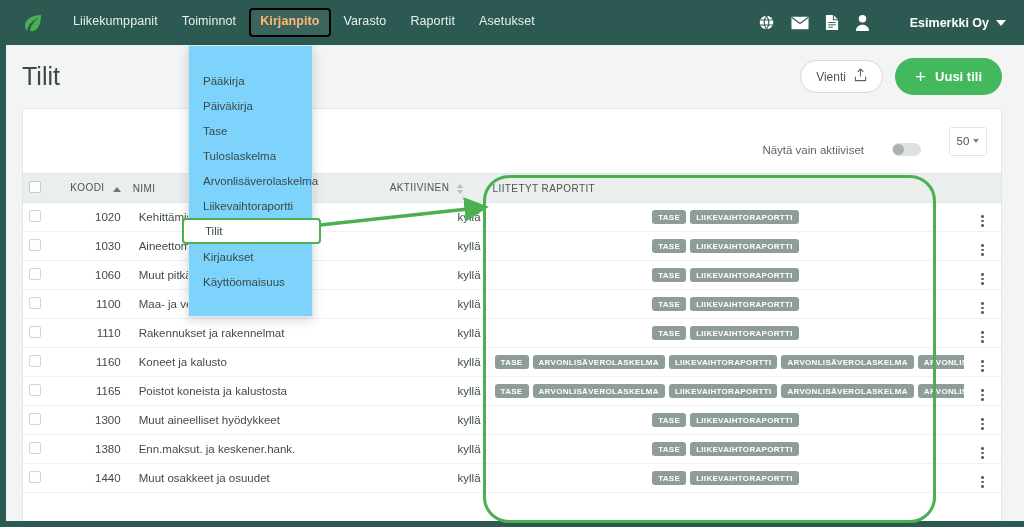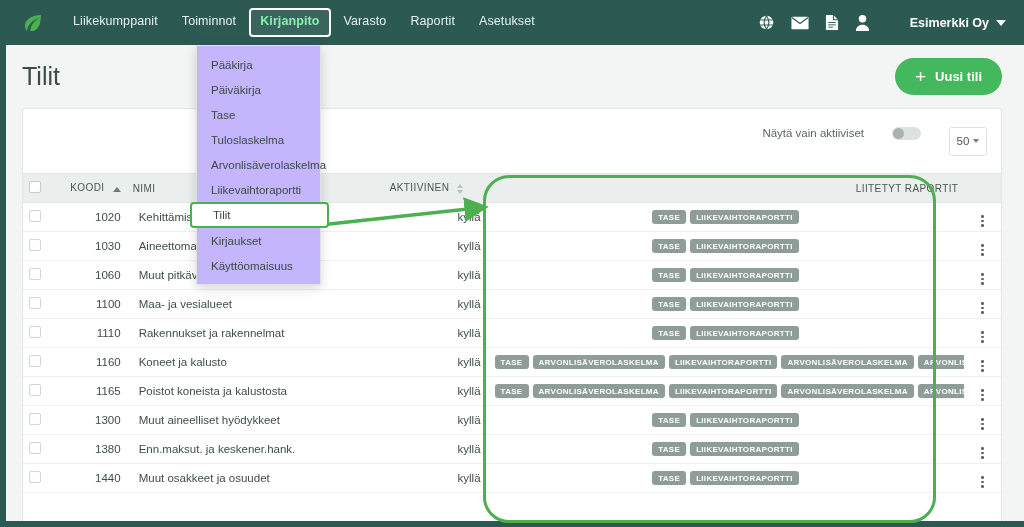--- a/index.html
+++ b/index.html
@@ -17,36 +17,36 @@
     display: flex; align-items: center; padding: 0 18px 0 22px;
     position: relative; z-index: 30;
   }
   .logo-leaf { width: 22px; height: 22px; margin-right: 18px; flex: 0 0 auto; }
   .nav-items { display: flex; gap: 2px; height: 29px; }
   .nav-item {
     color: #e8f0ee; font-size: 12.5px; padding: 6px 11px;
     cursor: pointer; white-space: nowrap; letter-spacing: .1px;
   }
   .nav-item.active {
-    color: #86efac; font-weight: bold;
+    color: #fdba74; font-weight: bold;
     background: #3a645d;
-    border: 2px solid #ffffff; border-radius: 4px;
+    border: 2px solid #000000; border-radius: 4px;
     padding: 4px 9px;
   }
   .nav-right { margin-left: auto; display: flex; align-items: center; gap: 16px; }
   .nav-icon { color: #ffffff; display: flex; align-items: center; cursor: pointer; }
   .company { color: #ffffff; font-size: 12.5px; font-weight: bold; display: flex; align-items: center; gap: 7px; cursor: pointer; margin-left: 24px; }
   .caret-down { width: 0; height: 0; border-left: 5px solid transparent; border-right: 5px solid transparent; border-top: 6px solid #fff; }
 
   
   .dropdown {
-    position: absolute; left: 196px; top: 45px; width: 125px;
-    background: #c4b5fd; border: 1px solid #dfe3e2;
+    position: absolute; left: 188px; top: 45px; width: 125px;
+    background: #7dd3fc; border: 1px solid #dfe3e2;
     box-shadow: 0 3px 10px rgba(0,0,0,.16);
-    z-index: 40; padding: 6px 0;
+    z-index: 40; padding: 22px 0;
   }
   .dd-item {
     font-size: 11.5px; color: #384b47; padding: 6.5px 14px;
     cursor: pointer; white-space: nowrap;
   }
   .dd-item.highlight {
     border: 2px solid #4caf50; border-radius: 4px;
     margin: 0 -7px; padding: 5px 21px; position: relative; z-index: 2;
     background: #fff; width: 139px;
   }
@@ -79,21 +79,21 @@
   .search-wrap { position: relative; width: 188px; }
   .search-label {
     position: absolute; top: -7px; left: 9px; background: #fff;
     font-size: 9.5px; color: #9aa6a3; padding: 0 3px;
   }
   .search-box {
     width: 188px; height: 40px; border: 1px solid #dfe4e2; border-radius: 4px;
     background: #fff; position: relative;
   }
   .search-icon { position: absolute; right: 9px; top: 13px; }
-  .toolbar-right { margin-left: auto; display: flex; align-items: flex-start; gap: 28px; }
+  .toolbar-right { margin-left: auto; display: flex; align-items: flex-end; gap: 28px; }
   .toggle-label { font-size: 11.5px; color: #5a6764; }
   .toggle {
     width: 29px; height: 13px; border-radius: 7px; background: #dde2e0;
     position: relative; cursor: pointer;
   }
   .toggle .knob { position: absolute; left: 1px; top: 1px; width: 11px; height: 11px; border-radius: 50%; background: #a8b2af; }
   .pagesize {
     border: 1px solid #dfe4e2; border-radius: 3px; height: 29px; width: 38px;
     display: flex; align-items: center; justify-content: center; gap: 4px;
     font-size: 11.5px; color: #4b5956; cursor: pointer;
@@ -105,21 +105,21 @@
   thead th {
     background: #eaeeec; height: 29px; font-size: 10px; color: #4a5estrong;
     color: #495653; font-weight: normal; letter-spacing: .4px; text-align: left;
     border-top: 1px solid #e2e7e5; border-bottom: 1px solid #e2e7e5;
     padding: 0 6px; white-space: nowrap;
   }
   .c-check { width: 40px; }
   .c-code  { width: 62px; text-align: right !important; }
   .c-name  { width: 236px; }
   .c-act   { width: 118px; text-align: center !important; }
-  .c-rep   { width: 470px; text-align: right; }
+  .c-rep   { width: 470px; text-align: left; }
   .c-kebab { width: 36px; }
   tbody td {
     height: 29px; font-size: 11.5px; color: #3f4d4a;
     border-bottom: 1px solid #eef1f0; padding: 0 6px; white-space: nowrap;
     overflow: hidden;
   }
   .td-code { text-align: right; font-size: 11.5px; }
   .td-name { padding-left: 12px; }
   .td-act  { text-align: right; }
   .td-rep  { text-align: center; }
@@ -201,20 +201,28 @@
       <span class="company">
         <span>Esimerkki Oy</span>
         <span class="caret-down"></span>
       </span>
     </div>
   </div>
 
   <div class="page-head">
     <h1 class="page-title">Tilit</h1>
     <div class="head-actions">
+      <div class="btn-export">
+        <span>Vienti</span>
+        <span>
+          <svg width="13" height="14" viewBox="0 0 14 15" fill="none" stroke="#5a6764" stroke-width="1.2">
+            <path d="M7 1v8M4 4l3-3 3 3M1.5 9.5v4h11v-4"></path>
+          </svg>
+        </span>
+      </div>
       <div class="btn-new">
         <span class="plus">+</span>
         <span>Uusi tili</span>
       </div>
     </div>
   </div>
 
   <div class="card">
     <div class="toolbar">
       <div class="toolbar-right">

